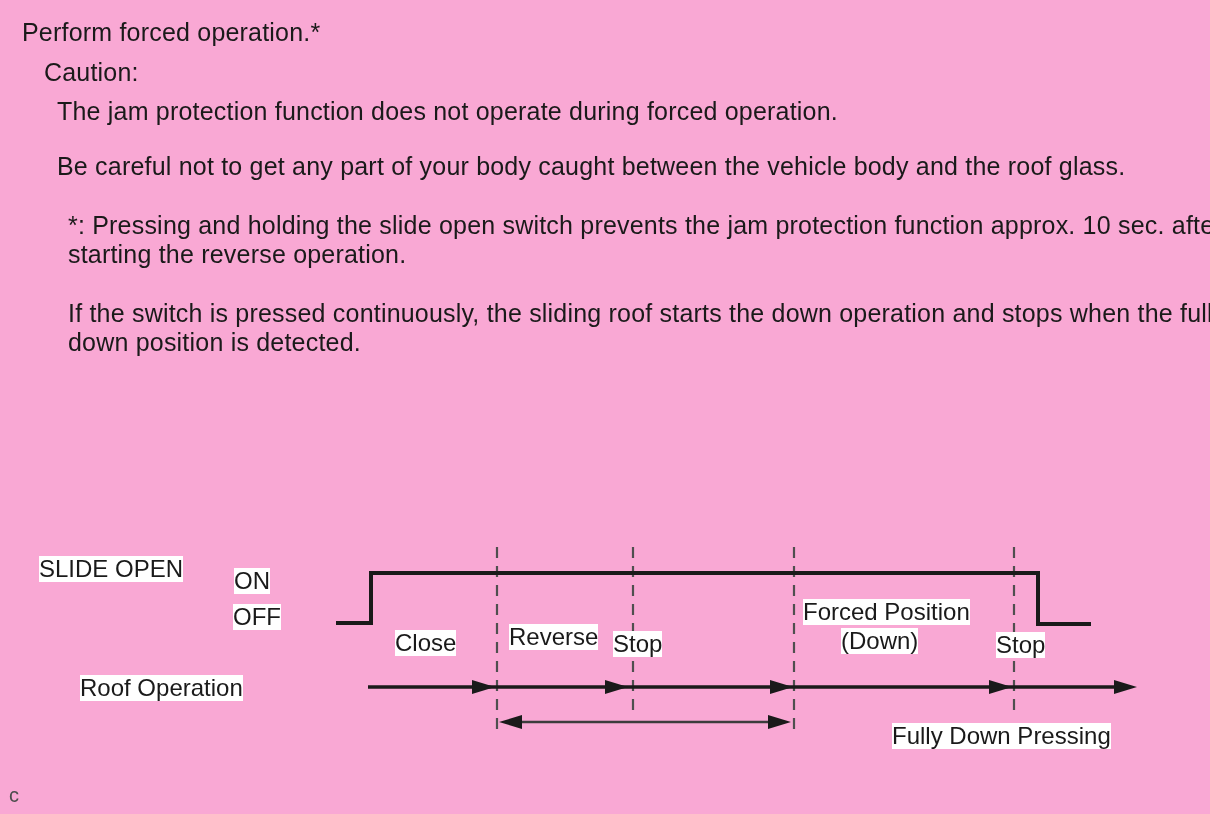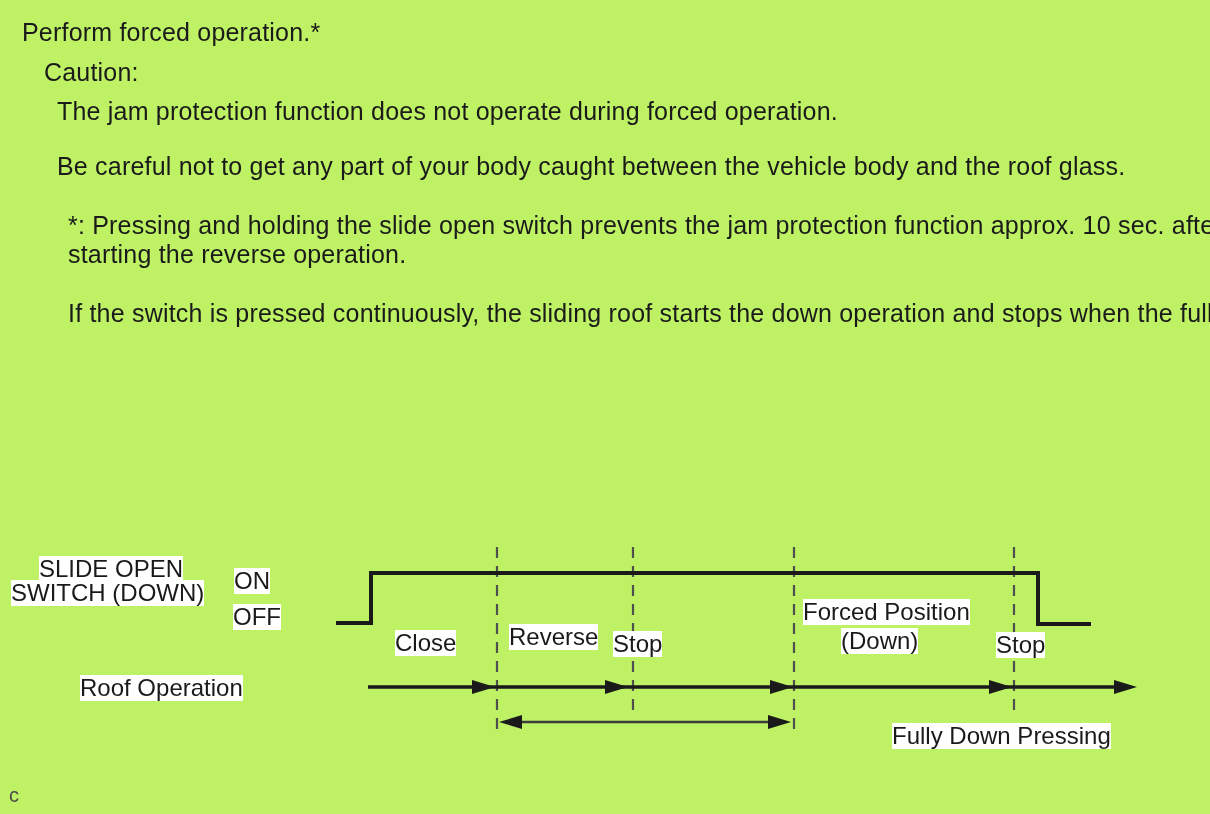--- a/index.html
+++ b/index.html
@@ -1,21 +1,21 @@
 <!DOCTYPE html>
 <html><head>
 <meta charset="utf-8">
 <style>
   * { margin: 0; padding: 0; box-sizing: border-box; }
   html, body { background: #ffffff; }
   .page {
     position: relative;
     width: 1210px;
     height: 814px;
-    background: #bef264;
+    background: #f9a8d4;
     font-family: "Liberation Sans", "DejaVu Sans", sans-serif;
     color: #1a1a1a;
     overflow: hidden;
   }
   .t {
     position: absolute;
     white-space: nowrap;
     font-size: 25px;
     letter-spacing: 0.2px;
     line-height: 30px;
@@ -50,20 +50,21 @@
 
 <div class="page">
 
   <div class="t" style="left:22px; top:17px;">Perform forced operation.*</div>
   <div class="t" style="left:44px; top:57px;">Caution:</div>
   <div class="t" style="left:57px; top:151px;">Be careful not to get any part of your body caught between the vehicle body and the roof glass.</div>
   <div class="t" style="left:57px; top:96px;">The jam protection function does not operate during forced operation.</div>
   <div class="t" style="left:68px; top:210px;">*: Pressing and holding the slide open switch prevents the jam protection function approx. 10 sec. after</div>
   <div class="t" style="left:68px; top:239px;">starting the reverse operation.</div>
   <div class="t" style="left:68px; top:298px;">If the switch is pressed continuously, the sliding roof starts the down operation and stops when the fully</div>
+  <div class="t" style="left:68px; top:327px;">down position is detected.</div>
 
   <svg class="diagram-svg" viewBox="0 0 1210 814" xmlns="http://www.w3.org/2000/svg">
 
     <line x1="497" y1="547" x2="497" y2="734" stroke-width="2.2" stroke-dasharray="11 8" stroke="#4f4f4f"></line>
     <line x1="633" y1="547" x2="633" y2="718" stroke-width="2.2" stroke-dasharray="11 8" stroke="#4f4f4f"></line>
     <line x1="794" y1="547" x2="794" y2="734" stroke-width="2.2" stroke-dasharray="11 8" stroke="#4f4f4f"></line>
     <line x1="1014" y1="547" x2="1014" y2="716" stroke-width="2.2" stroke-dasharray="11 8" stroke="#4f4f4f"></line>
 
     <path d="M 338 623 L 371 623 L 371 573 L 1038 573 L 1038 624 L 1089 624" fill="none" stroke-width="4" stroke-linecap="square" stroke="#1a1a1a"></path>
 
@@ -73,21 +74,20 @@
     <polygon points="793,687 770,680 770,694" fill="#1a1a1a"></polygon>
     <polygon points="1012,687 989,680 989,694" fill="#1a1a1a"></polygon>
     <polygon points="1137,687 1114,680 1114,694" fill="#1a1a1a"></polygon>
 
     <line x1="512" y1="722" x2="778" y2="722" stroke-width="2.6" stroke="#3c3c3c"></line>
     <polygon points="499,722 522,715 522,729" fill="#1a1a1a"></polygon>
     <polygon points="791,722 768,715 768,729" fill="#1a1a1a"></polygon>
   </svg>
 
   <div class="lbl" style="left:11px;  top:556px;margin-left:28px;">SLIDE OPEN</div>
-  <div class="lbl" style="left:11px;  top:580px;">SWITCH (DOWN)</div>
   <div class="lbl" style="left:234px; top:568px;">ON</div>
   <div class="lbl" style="left:233px; top:604px;">OFF</div>
 
   <div class="lbl" style="left:395px; top:630px;">Close</div>
   <div class="lbl" style="left:509px; top:624px;">Reverse</div>
   <div class="lbl" style="left:613px; top:631px;">Stop</div>
   <div class="lbl" style="left:803px; top:599px;">Forced Position</div>
   <div class="lbl" style="left:803px; top:628px;margin-left:38px;">(Down)</div>
   <div class="lbl" style="left:996px; top:632px;">Stop</div>
 

